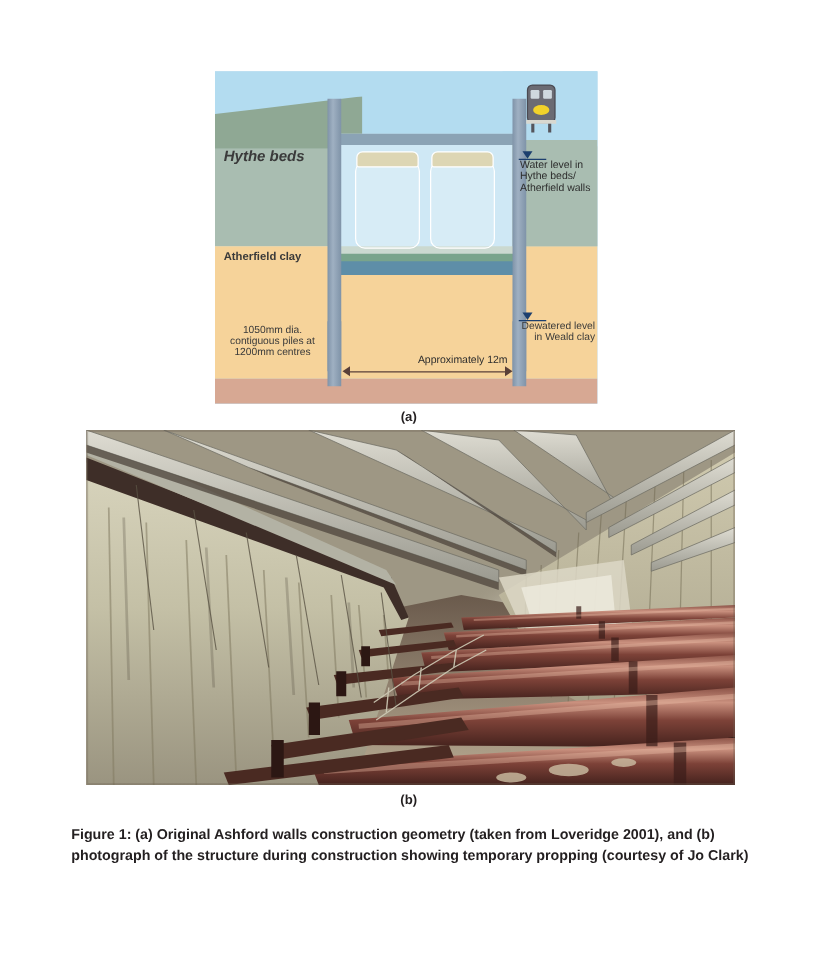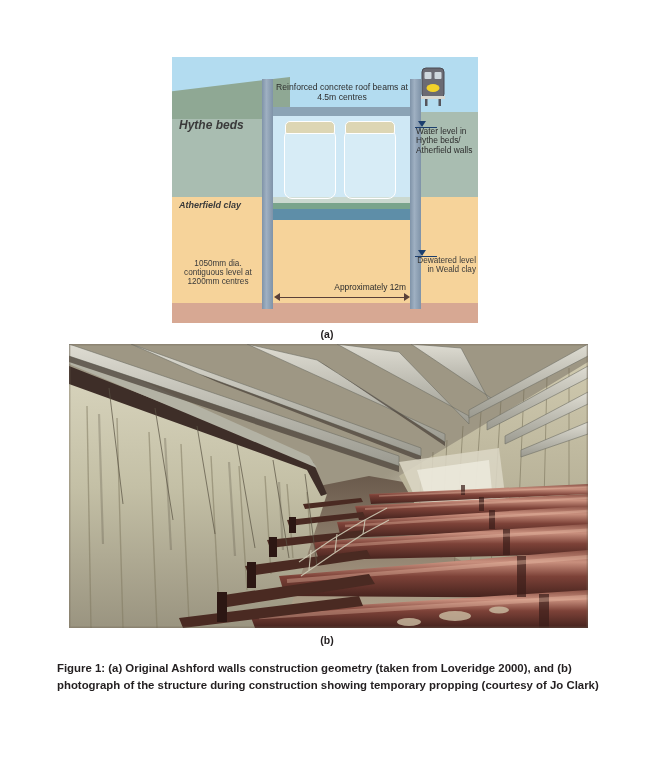--- a/index.html
+++ b/index.html
@@ -149,21 +149,21 @@
     color: #2b2b2b;
     line-height: 1.12;
   }
   #lbl-hythe-beds {
     left: 7px; top: 62px;
     font-size: 12px; font-style: italic; font-weight: bold;
     color: #3a3a3a;
   }
   #lbl-atherfield {
     left: 7px; top: 143px;
-    font-size: 9px; font-style: italic; font-weight: bold;
+    font-size: 9px; font-weight: bold;
     color: #3a3a3a;
   }
   #lbl-roof-beams {
     left: 104px; top: 26px;
     width: 132px; text-align: center;
     font-size: 8.6px; color: #2d2d2d;
   }
   #lbl-water-level {
     left: 244px; top: 70px;
     width: 60px;
@@ -283,23 +283,22 @@
   <div class="wl-tick" style="left:243px; top:70px; width:22px;"></div>
   <div class="wl-tri" style="left:246px; top:193px;"></div>
   <div class="wl-tick" style="left:243px; top:199px; width:22px;"></div>
 
   <div id="dim-line"></div>
   <div class="dim-arrow" id="dim-arrow-l"></div>
   <div class="dim-arrow" id="dim-arrow-r"></div>
 
   <div class="dlabel" id="lbl-hythe-beds">Hythe beds</div>
   <div class="dlabel" id="lbl-atherfield">Atherfield clay</div>
-  <div class="dlabel" id="lbl-roof-beams">Reinforced concrete roof beams at 4.5m centres</div>
   <div class="dlabel" id="lbl-water-level">Water level in Hythe beds/ Atherfield walls</div>
-  <div class="dlabel" id="lbl-piles">1050mm dia. contiguous level at 1200mm centres</div>
+  <div class="dlabel" id="lbl-piles">1050mm dia. contiguous piles at 1200mm centres</div>
   <div class="dlabel" id="lbl-dewatered">Dewatered level in Weald clay</div>
   <div class="dlabel" id="lbl-approx">Approximately 12m</div>
 </div>
 
 <div class="subcap" id="subcap-a">(a)</div>
 
 <div id="figure-b">
   <svg width="519" height="284" viewBox="0 0 519 284" preserveAspectRatio="none">
     <defs>
       <linearGradient id="gWall" x1="0" y1="0" x2="0" y2="1">
@@ -465,13 +464,13 @@
       <ellipse cx="430" cy="266" rx="10" ry="3.5"></ellipse>
       <ellipse cx="340" cy="278" rx="12" ry="4"></ellipse>
     </g>
 
     <rect x="0" y="0" width="519" height="284" fill="none" stroke="#6d6254" stroke-width="3" opacity="0.35"></rect>
   </svg>
 </div>
 
 <div class="subcap" id="subcap-b">(b)</div>
 
-<div id="caption">Figure 1: (a) Original Ashford walls construction geometry (taken from Loveridge 2000), and (b) photograph of the structure during construction showing temporary propping (courtesy of Jo Clark)</div>
+<div id="caption">Figure 1: (a) Original Ashford walls construction geometry (taken from Loveridge 2001), and (b) photograph of the structure during construction showing temporary propping (courtesy of Jo Clark)</div>
 
 </body></html>

